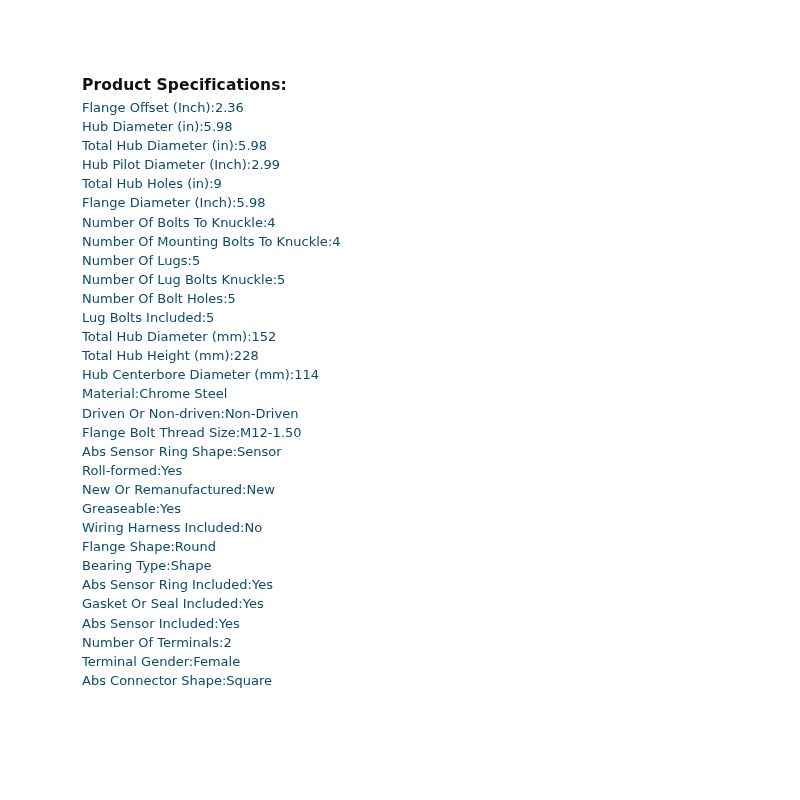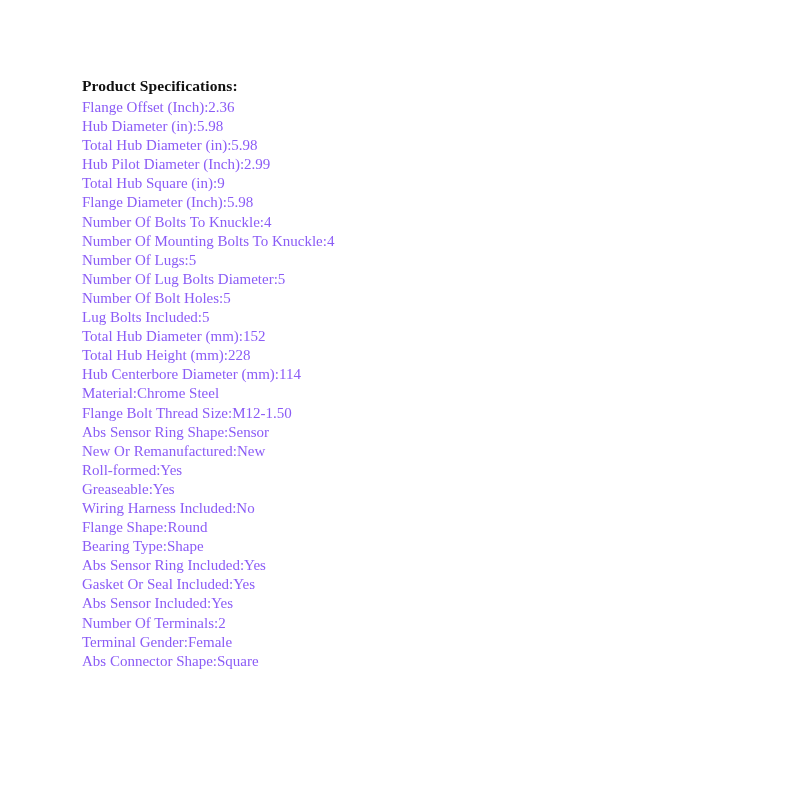--- a/index.html
+++ b/index.html
@@ -12,21 +12,20 @@
     background: #ffffff;
     font-family: "DejaVu Sans", sans-serif;
     color: #1a1a1a;
     overflow: hidden;
   }
   .page {
     position: relative;
     width: 704px;
     height: 800px;
     box-sizing: border-box;
-    font-family: Liberation Serif, serif;
   }
   .spec-block {
     position: absolute;
     left: 82px;
     top: 76px;
     width: 660px;
   }
   .spec-title {
     font-size: 15.5px;
     font-weight: bold;
@@ -34,56 +33,57 @@
     margin: 0 0 3px 0;
     color: #111111;
     letter-spacing: 0.1px;
   }
   .spec-list {
     list-style: none;
     margin: 0;
     padding: 0;
   }
   .spec-row {
-    font-size: 15px;
+    font-size: 13px;
     line-height: 19.1px;
-    color: #8b5cf6;
+    color: #0c4a6e;
     white-space: nowrap;
   }
   .spec-label, .spec-sep, .spec-value {
     display: inline;
   }
 </style>
 </head>
 <body>
 
 <div class="page">
   <div class="spec-block">
     <h1 class="spec-title">Product Specifications:</h1>
     <ul class="spec-list">
         <li class="spec-row"><span class="spec-label">Flange Offset (Inch)</span><span class="spec-sep">:</span><span class="spec-value">2.36</span></li>
         <li class="spec-row"><span class="spec-label">Hub Diameter (in)</span><span class="spec-sep">:</span><span class="spec-value">5.98</span></li>
         <li class="spec-row"><span class="spec-label">Total Hub Diameter (in)</span><span class="spec-sep">:</span><span class="spec-value">5.98</span></li>
         <li class="spec-row"><span class="spec-label">Hub Pilot Diameter (Inch)</span><span class="spec-sep">:</span><span class="spec-value">2.99</span></li>
-        <li class="spec-row"><span class="spec-label">Total Hub Square (in)</span><span class="spec-sep">:</span><span class="spec-value">9</span></li>
+        <li class="spec-row"><span class="spec-label">Total Hub Holes (in)</span><span class="spec-sep">:</span><span class="spec-value">9</span></li>
         <li class="spec-row"><span class="spec-label">Flange Diameter (Inch)</span><span class="spec-sep">:</span><span class="spec-value">5.98</span></li>
         <li class="spec-row"><span class="spec-label">Number Of Bolts To Knuckle</span><span class="spec-sep">:</span><span class="spec-value">4</span></li>
         <li class="spec-row"><span class="spec-label">Number Of Mounting Bolts To Knuckle</span><span class="spec-sep">:</span><span class="spec-value">4</span></li>
         <li class="spec-row"><span class="spec-label">Number Of Lugs</span><span class="spec-sep">:</span><span class="spec-value">5</span></li>
-        <li class="spec-row"><span class="spec-label">Number Of Lug Bolts Diameter</span><span class="spec-sep">:</span><span class="spec-value">5</span></li>
+        <li class="spec-row"><span class="spec-label">Number Of Lug Bolts Knuckle</span><span class="spec-sep">:</span><span class="spec-value">5</span></li>
         <li class="spec-row"><span class="spec-label">Number Of Bolt Holes</span><span class="spec-sep">:</span><span class="spec-value">5</span></li>
         <li class="spec-row"><span class="spec-label">Lug Bolts Included</span><span class="spec-sep">:</span><span class="spec-value">5</span></li>
         <li class="spec-row"><span class="spec-label">Total Hub Diameter (mm)</span><span class="spec-sep">:</span><span class="spec-value">152</span></li>
         <li class="spec-row"><span class="spec-label">Total Hub Height (mm)</span><span class="spec-sep">:</span><span class="spec-value">228</span></li>
         <li class="spec-row"><span class="spec-label">Hub Centerbore Diameter (mm)</span><span class="spec-sep">:</span><span class="spec-value">114</span></li>
         <li class="spec-row"><span class="spec-label">Material</span><span class="spec-sep">:</span><span class="spec-value">Chrome Steel</span></li>
+        <li class="spec-row"><span class="spec-label">Driven Or Non-driven</span><span class="spec-sep">:</span><span class="spec-value">Non-Driven</span></li>
         <li class="spec-row"><span class="spec-label">Flange Bolt Thread Size</span><span class="spec-sep">:</span><span class="spec-value">M12-1.50</span></li>
         <li class="spec-row"><span class="spec-label">Abs Sensor Ring Shape</span><span class="spec-sep">:</span><span class="spec-value">Sensor</span></li>
+        <li class="spec-row"><span class="spec-label">Roll-formed</span><span class="spec-sep">:</span><span class="spec-value">Yes</span></li>
         <li class="spec-row"><span class="spec-label">New Or Remanufactured</span><span class="spec-sep">:</span><span class="spec-value">New</span></li>
-        <li class="spec-row"><span class="spec-label">Roll-formed</span><span class="spec-sep">:</span><span class="spec-value">Yes</span></li>
         <li class="spec-row"><span class="spec-label">Greaseable</span><span class="spec-sep">:</span><span class="spec-value">Yes</span></li>
         <li class="spec-row"><span class="spec-label">Wiring Harness Included</span><span class="spec-sep">:</span><span class="spec-value">No</span></li>
         <li class="spec-row"><span class="spec-label">Flange Shape</span><span class="spec-sep">:</span><span class="spec-value">Round</span></li>
         <li class="spec-row"><span class="spec-label">Bearing Type</span><span class="spec-sep">:</span><span class="spec-value">Shape</span></li>
         <li class="spec-row"><span class="spec-label">Abs Sensor Ring Included</span><span class="spec-sep">:</span><span class="spec-value">Yes</span></li>
         <li class="spec-row"><span class="spec-label">Gasket Or Seal Included</span><span class="spec-sep">:</span><span class="spec-value">Yes</span></li>
         <li class="spec-row"><span class="spec-label">Abs Sensor Included</span><span class="spec-sep">:</span><span class="spec-value">Yes</span></li>
         <li class="spec-row"><span class="spec-label">Number Of Terminals</span><span class="spec-sep">:</span><span class="spec-value">2</span></li>
         <li class="spec-row"><span class="spec-label">Terminal Gender</span><span class="spec-sep">:</span><span class="spec-value">Female</span></li>
         <li class="spec-row"><span class="spec-label">Abs Connector Shape</span><span class="spec-sep">:</span><span class="spec-value">Square</span></li>

